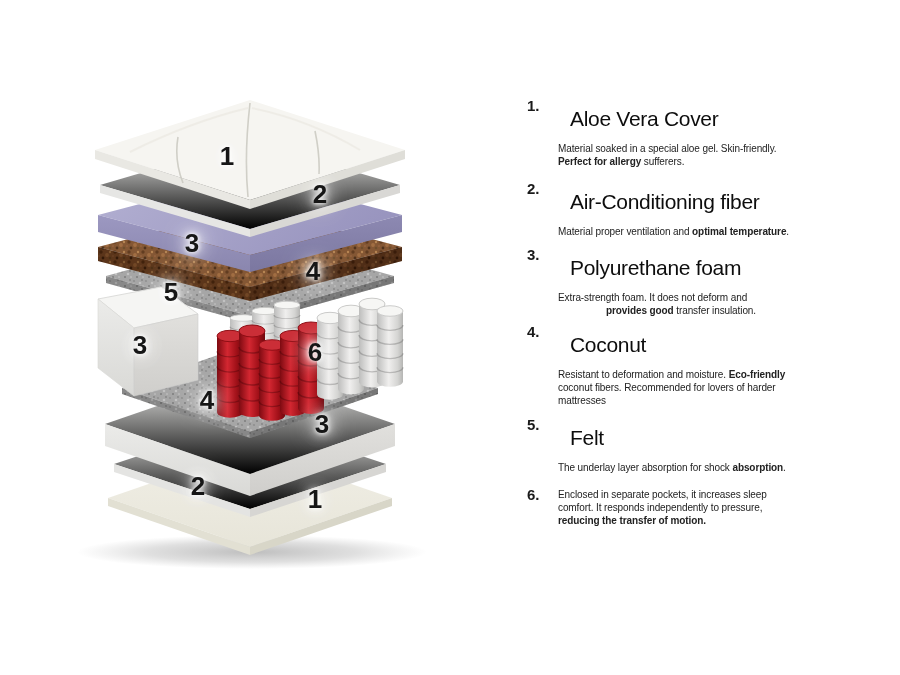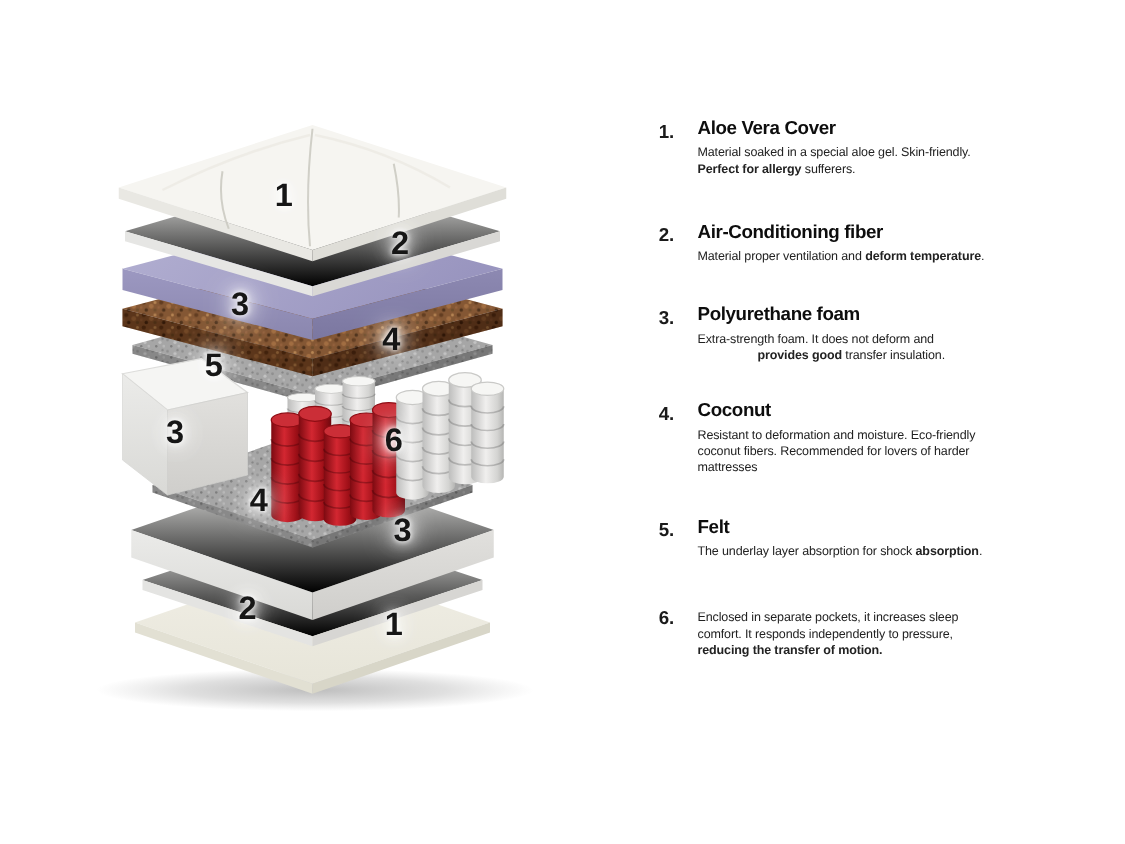--- a/index.html
+++ b/index.html
@@ -16,21 +16,21 @@
   }
   
   .legend{position:absolute;left:512px;top:0;width:372px;}
   .legend-item{position:absolute;left:0;display:flex;align-items:flex-start;padding-left:15px;}
   .legend-num{
     width:31px;flex:0 0 31px;font-size:15px;font-weight:700;color:#1a1a1a;
     padding-top:2px;letter-spacing:-0.2px;
   }
   .legend-body{flex:1;}
   .legend-title{
-    margin:0;font-size:15px;font-weight:700;color:#0d0d0d;letter-spacing:-0.3px;line-height:1.1;
+    margin:12px;font-size:21px;font-weight:400;color:#0d0d0d;letter-spacing:-0.3px;line-height:1.1;
   }
   .legend-desc{
     margin:4px 0 0 0;font-size:10px;line-height:1.3;color:#222;
     letter-spacing:-0.1px;white-space:pre-line;max-width:326px;
   }
   .legend-desc span{white-space:pre-line;}
 </style>
 </head>
 <body>
 
@@ -220,38 +220,38 @@
         <h3 class="legend-title">Aloe Vera Cover</h3>
         <p class="legend-desc"><span>Material soaked in a special aloe gel. Skin-friendly.
 </span><span style="font-weight: 700; text-align: right;">Perfect for allergy</span><span> sufferers.</span></p>
       </div>
     </div>
 
     <div class="legend-item" style="top:178px">
       <div class="legend-num">2.</div>
       <div class="legend-body">
         <h3 class="legend-title">Air-Conditioning fiber</h3>
-        <p class="legend-desc"><span>Material proper ventilation and </span><span style="font-weight: 700;">deform temperature</span><span>.</span></p>
+        <p class="legend-desc"><span>Material proper ventilation and </span><span style="font-weight: 700;">optimal temperature</span><span>.</span></p>
       </div>
     </div>
 
     <div class="legend-item" style="top:244px">
       <div class="legend-num">3.</div>
       <div class="legend-body">
         <h3 class="legend-title">Polyurethane foam</h3>
         <p class="legend-desc"><span>Extra-strength foam. It does not deform and
 </span><span style="font-weight: 700; margin-left: 48px;">provides good</span><span> transfer insulation.</span></p>
       </div>
     </div>
 
     <div class="legend-item" style="top:321px">
       <div class="legend-num">4.</div>
       <div class="legend-body">
         <h3 class="legend-title">Coconut</h3>
-        <p class="legend-desc"><span>Resistant to deformation and moisture. </span><span style="font-weight: 400;">Eco-friendly</span><span>
+        <p class="legend-desc"><span>Resistant to deformation and moisture. </span><span style="font-weight: 700;">Eco-friendly</span><span>
 coconut fibers. Recommended for lovers of harder
 mattresses</span></p>
       </div>
     </div>
 
     <div class="legend-item" style="top:414px">
       <div class="legend-num">5.</div>
       <div class="legend-body">
         <h3 class="legend-title">Felt</h3>
         <p class="legend-desc"><span>The underlay layer absorption for shock </span><span style="font-weight: 700;">absorption</span><span>.</span></p>

